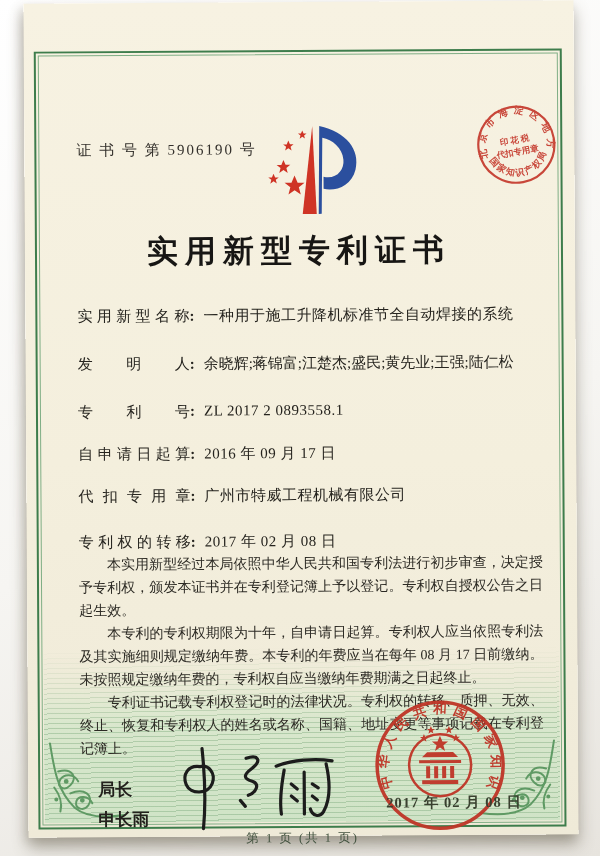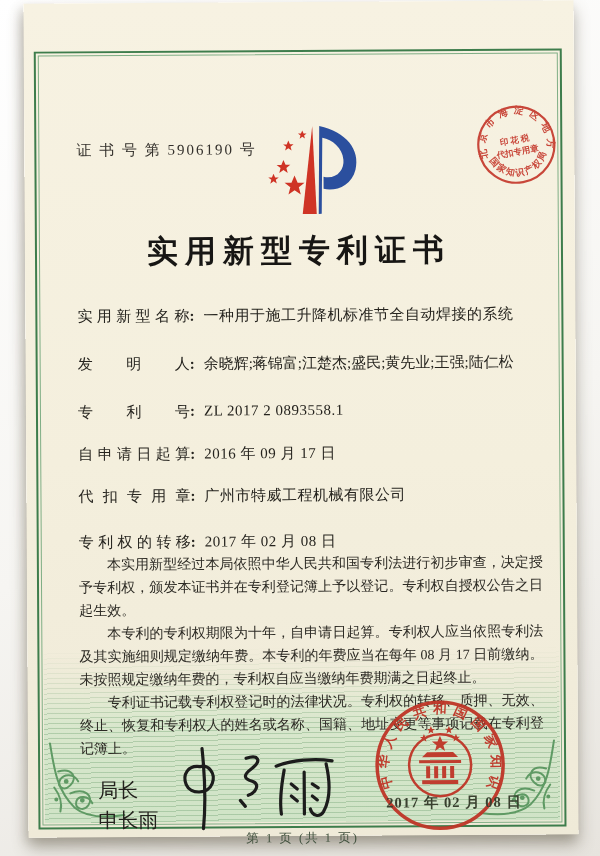--- a/index.html
+++ b/index.html
@@ -35,21 +35,21 @@
   .title{
     position:absolute;left:0;right:0;top:178px;text-align:center;
     font-size:31px;font-weight:bold;color:#171614;letter-spacing:7px;
   }
   .row{position:absolute;left:40px;right:30px;font-size:15px;color:#26241f;}
   .lbl{display:inline-block;width:112px;text-align:justify;text-align-last:justify;font-weight:400;vertical-align:top;}
   .colon{margin-right:9px;font-weight:600;}
   .val{letter-spacing:.5px;}
   .paras{position:absolute;left:40px;top:500px;width:464px;font-size:14px;line-height:23px;color:#2c2a24;text-align:justify;}
   .paras p{margin:0;text-indent:2em;}
-  .signer{position:absolute;left:58px;top:722px;font-size:20px;font-weight:400;color:#23211d;line-height:30px;}
+  .signer{position:absolute;left:58px;top:722px;font-size:17px;font-weight:700;color:#23211d;line-height:30px;}
   .signature{position:absolute;left:118px;top:686px;}
   .tax-stamp{position:absolute;left:438px;top:52px;transform:rotate(-10deg);opacity:.92;}
   .big-seal{position:absolute;left:332px;top:646px;opacity:.95;}
   .seal-date{
     position:absolute;left:346px;top:742px;width:180px;font-size:14.5px;font-weight:600;
     color:#39402f;letter-spacing:1px;white-space:nowrap;
   }
   .footer{position:absolute;left:0;right:0;top:778px;text-align:center;font-size:12.5px;letter-spacing:2px;color:#42523f;}
   .flourish{position:absolute;bottom:6px;}
   .flourish.bl{left:4px;}

